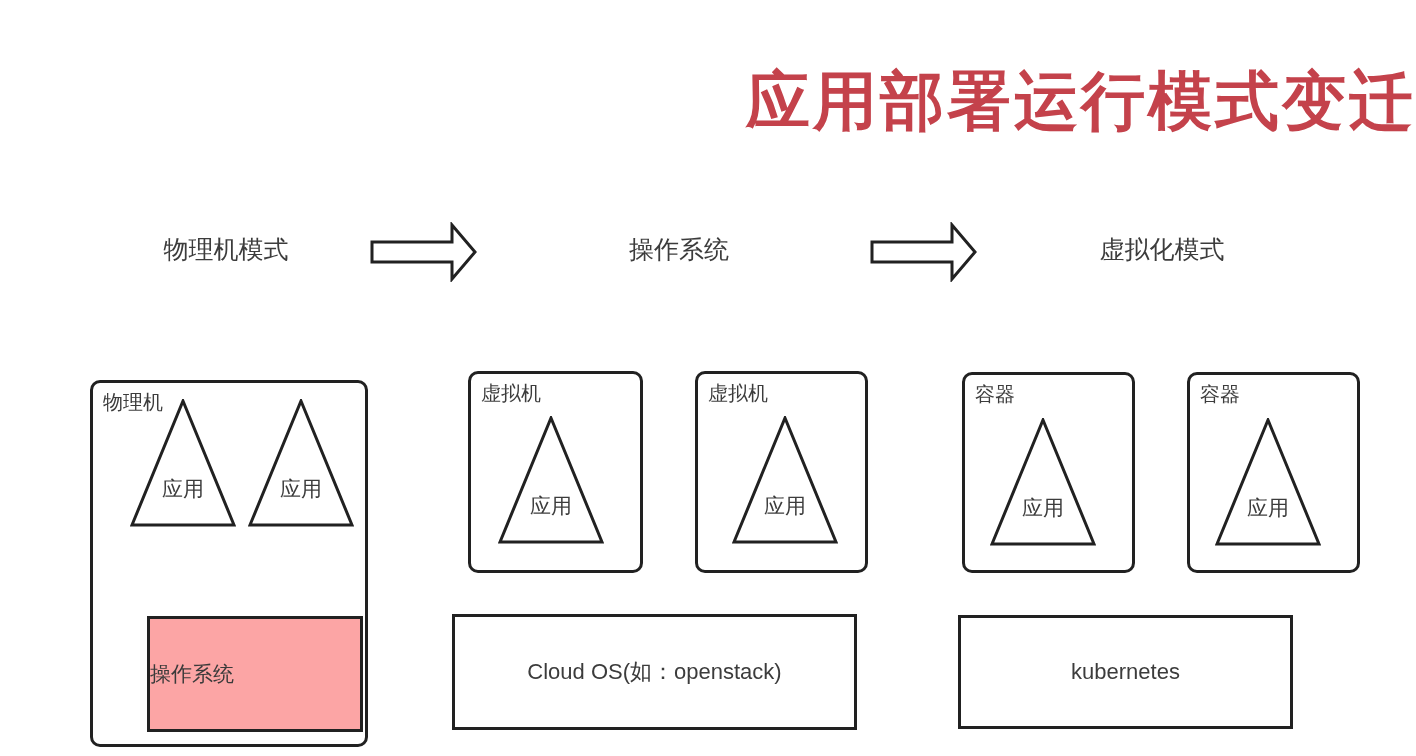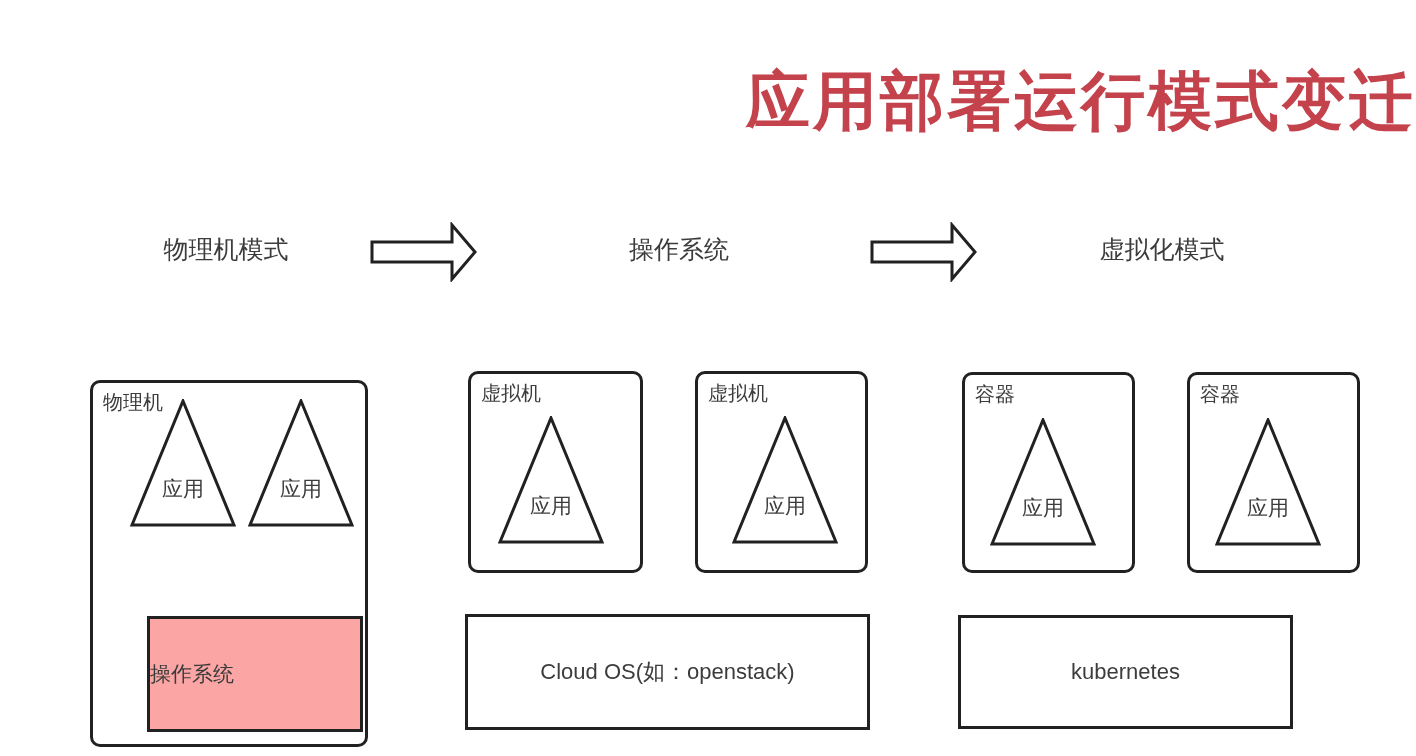--- a/index.html
+++ b/index.html
@@ -69,21 +69,21 @@
   }
 
   
   .vm-box-1 { left: 468px; top: 371px; width: 175px; height: 202px; }
   .vm-box-2 { left: 695px; top: 371px; width: 173px; height: 202px; }
   .platform-box {
     display: flex; align-items: center; justify-content: center;
     font-size: 22px;
     color: #3c3c3c;
   }
-  .cloudos-box { left: 465px; top: 614px; width: 405px; height: 116px; }
+  .cloudos-box { left: 452px; top: 614px; width: 405px; height: 116px; }
 
   
   .ct-box-1 { left: 962px; top: 372px; width: 173px; height: 201px; }
   .ct-box-2 { left: 1187px; top: 372px; width: 173px; height: 201px; }
   .k8s-box  { left: 958px; top: 615px; width: 335px; height: 114px; }
 
   
   .tri {
     position: absolute;
     width: 106px; height: 128px;

